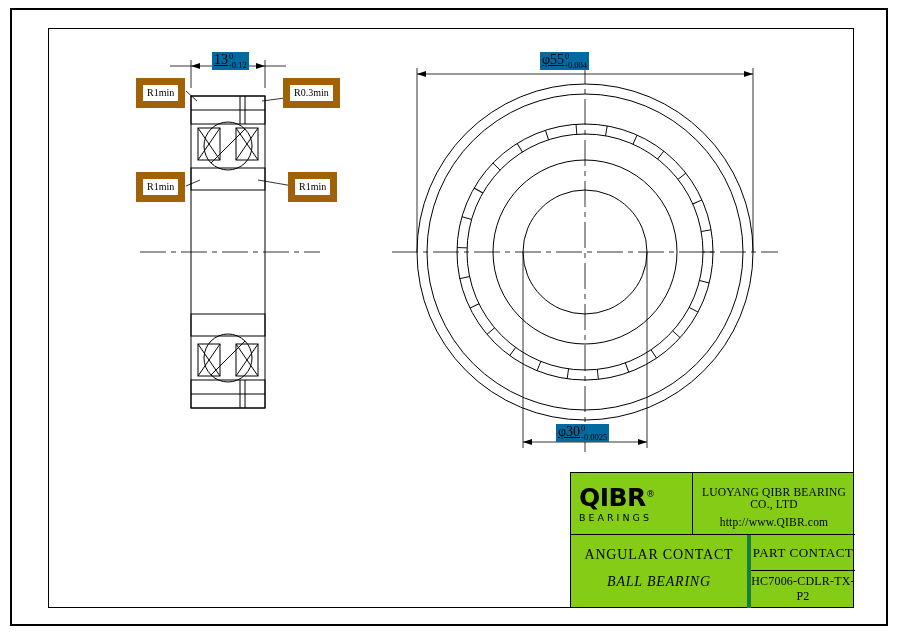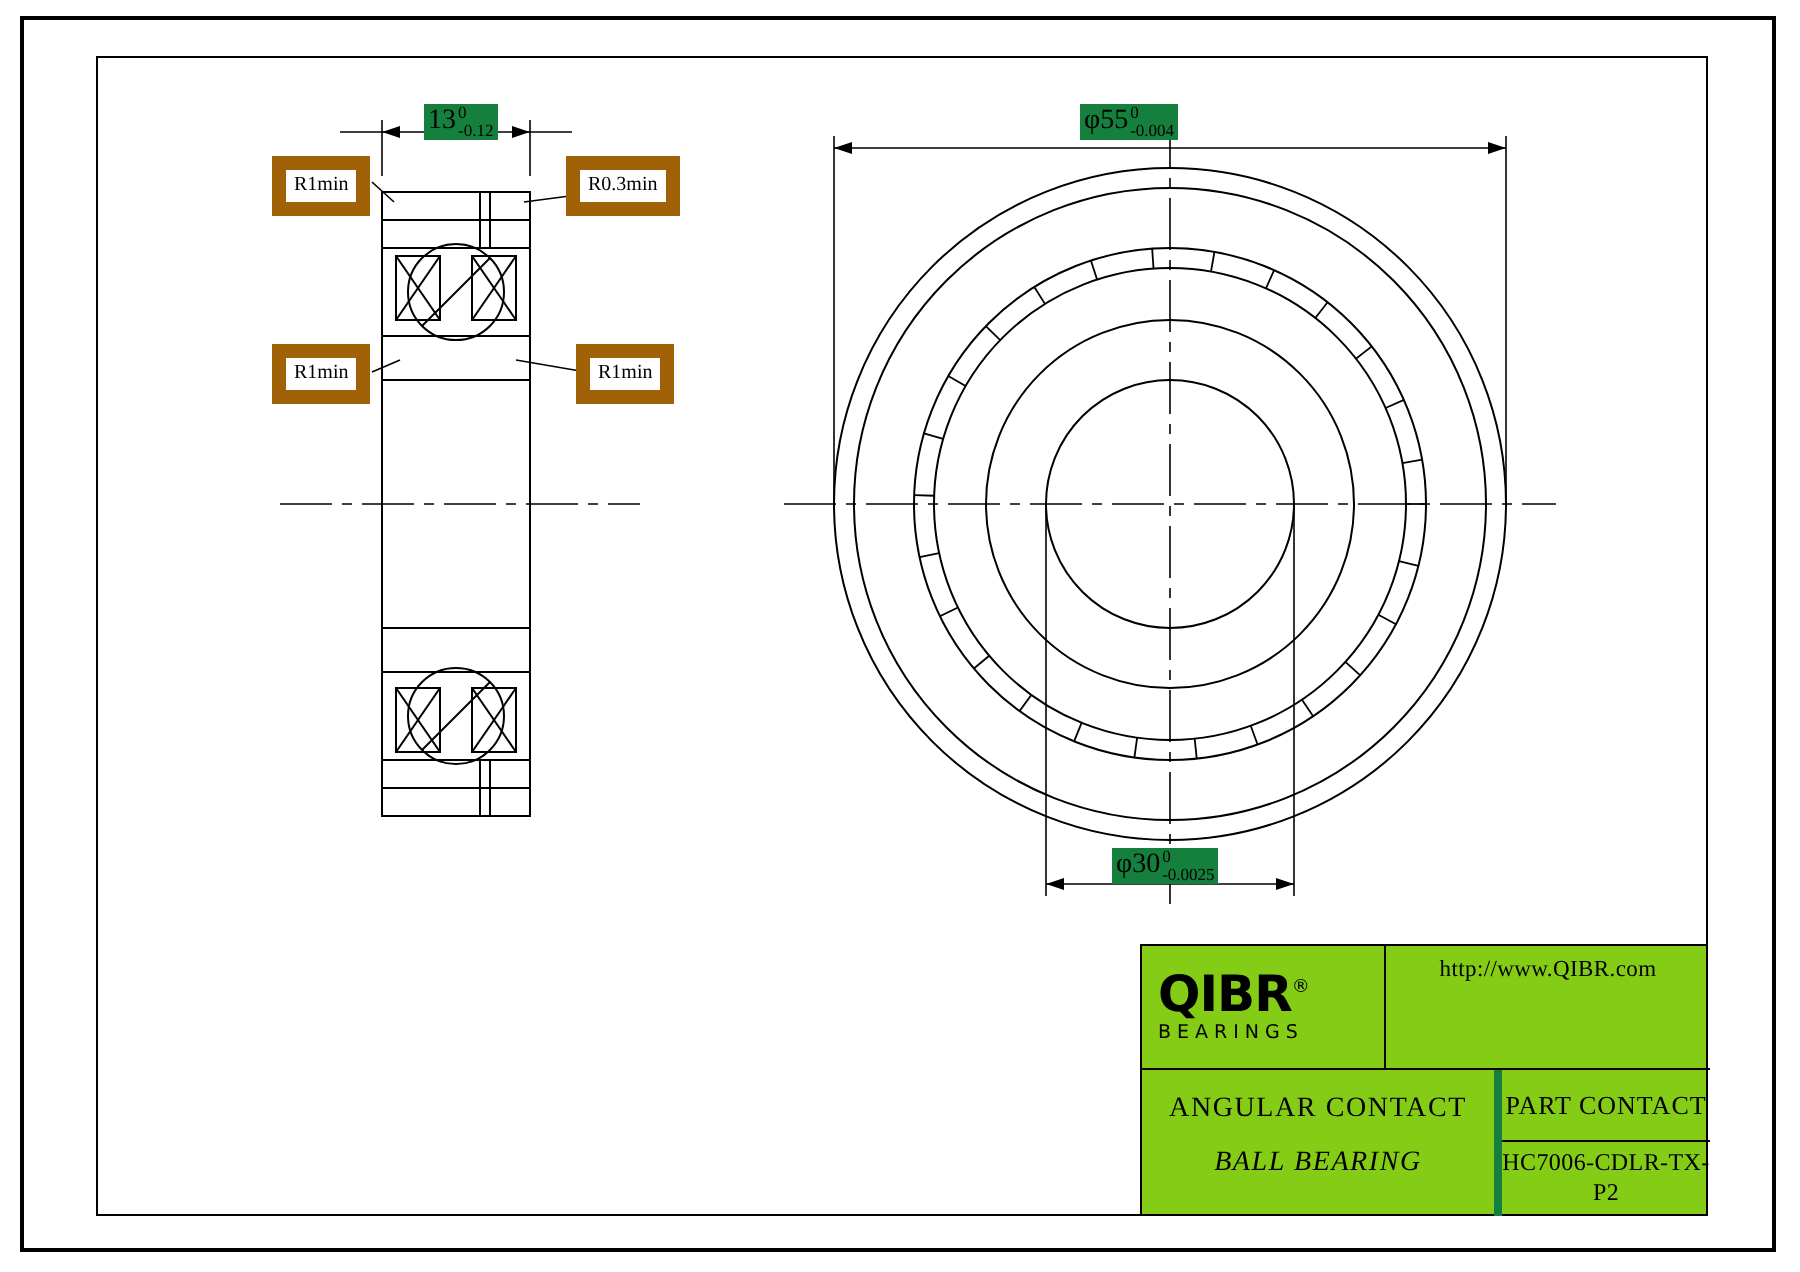--- a/index.html
+++ b/index.html
@@ -53,22 +53,23 @@
     padding: 1px 4px;
     font-family: "Liberation Serif", serif;
     white-space: nowrap;
     line-height: 14px;
   }
   .dim {
     position: absolute;
     font-size: 14px;
     font-family: "Liberation Serif", serif;
     white-space: nowrap;
-    background: #15803d;
+    background: #0369a1;
     padding: 0 2px;
+    text-decoration: underline;
   }
   .tolstack {
     display: inline-block;
     vertical-align: middle;
     font-size: 8.5px;
     line-height: 9px;
     text-align: left;
     margin-left: 1px;
   }
   .tolstack .up { display: block; }
@@ -401,20 +402,21 @@
   <div id="titleblock">
 
     <div class="tb-logo-cell">
       <div class="logo-wrap">
         <div class="logo-main"><span>QIBR</span><span class="logo-reg">®</span></div>
         <div class="logo-sub">BEARINGS</div>
       </div>
     </div>
 
     <div class="tb-company-cell">
+      <div class="company-line1">LUOYANG QIBR BEARING CO., LTD</div>
       <div class="company-line2">http://www.QIBR.com</div>
     </div>
 
     <div class="tb-type-cell">
       <div class="type-line type-line1">ANGULAR CONTACT</div>
       <div class="type-line type-line2">BALL BEARING</div>
     </div>
 
     <div class="tb-part-cell">
       <div class="tb-part-head">PART CONTACT</div>

